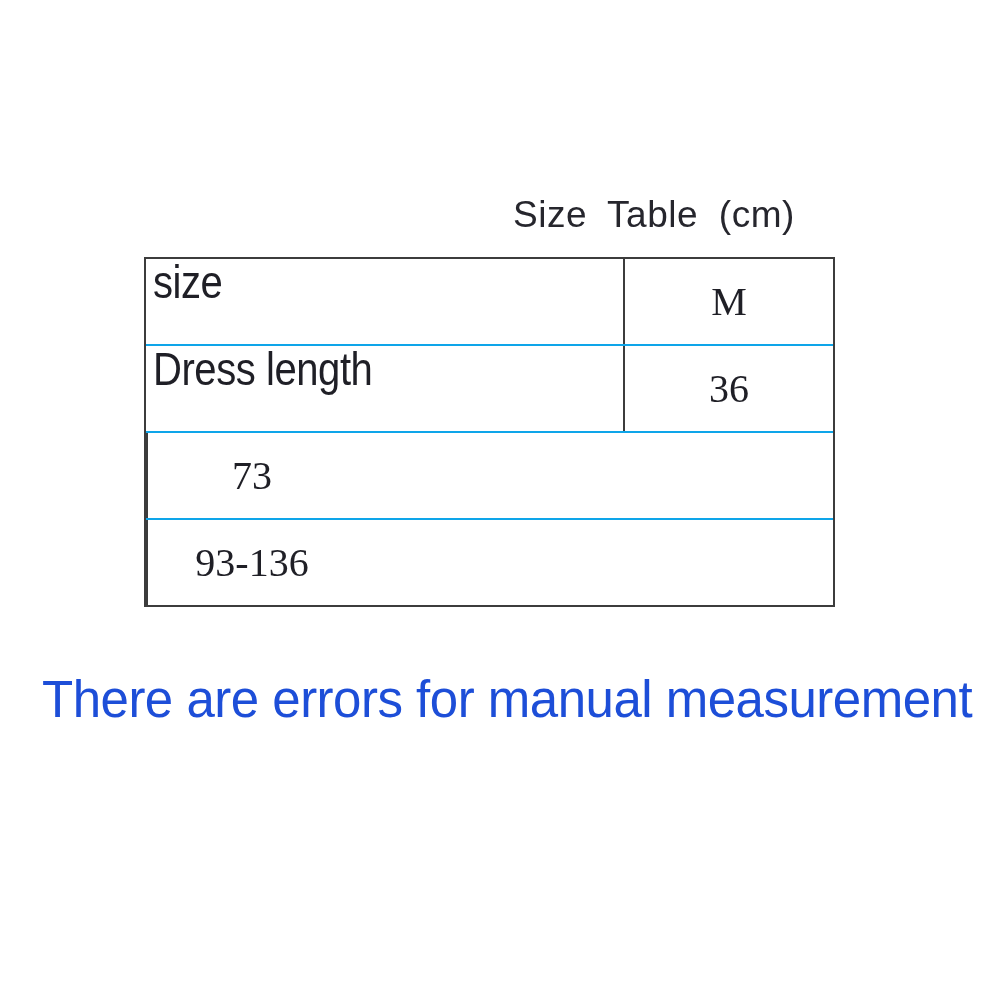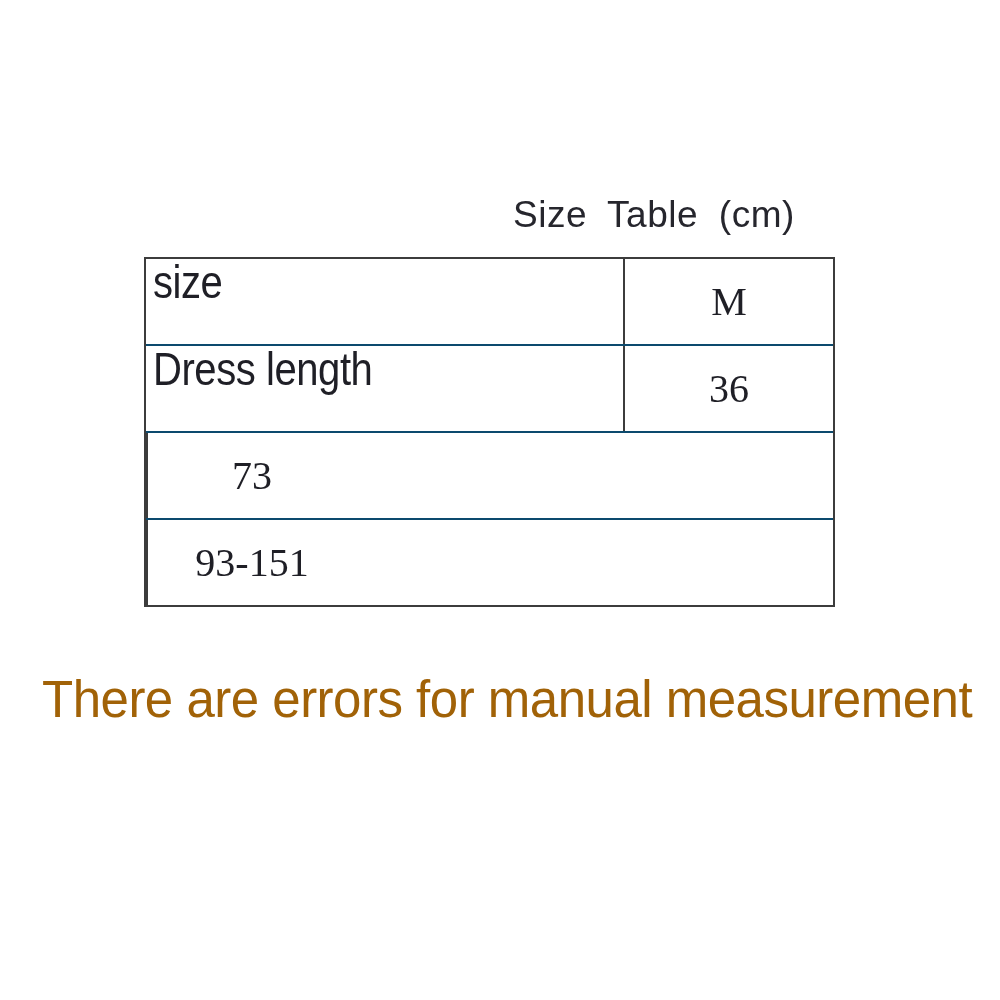--- a/index.html
+++ b/index.html
@@ -33,21 +33,21 @@
     top: 257px;
     width: 687px;
     border: 2px solid #3c3c3c;
     background: #ffffff;
   }
   .trow {
     display: flex;
     height: 85px;
   }
   .trow + .trow {
-    border-top: 2px solid #0c4a6e;
+    border-top: 2px solid #0ea5e9;
   }
   .cell-label {
     flex: 1 1 auto;
     display: flex;
     align-items: flex-start;
     padding-left: 7px;
     font-size: 46px;
     line-height: 1;
     white-space: nowrap;
     overflow: hidden;
@@ -70,21 +70,21 @@
     line-height: 1;
     white-space: nowrap;
   }
   .footer-note {
     position: absolute;
     left: 42px;
     top: 674px;
     font-size: 51px;
     line-height: 1;
     letter-spacing: -0.5px;
-    color: #a16207;
+    color: #1d4ed8;
     white-space: nowrap;
   }
 </style>
 </head>
 <body>
 
 <div class="canvas">
 
   <div class="chart-title">Size Table (cm)</div>
 
@@ -102,20 +102,20 @@
         <span class="squeeze">Dress length</span>
       </div>
       <div class="cell-value">36</div>
     </div>
 
     <div class="trow">
       <div class="cell-value">73</div>
     </div>
 
     <div class="trow">
-      <div class="cell-value">93-151</div>
+      <div class="cell-value">93-136</div>
     </div>
 
   </div>
 
   <div class="footer-note">There are errors for manual measurement</div>
 
 </div>
 
 </body></html>

